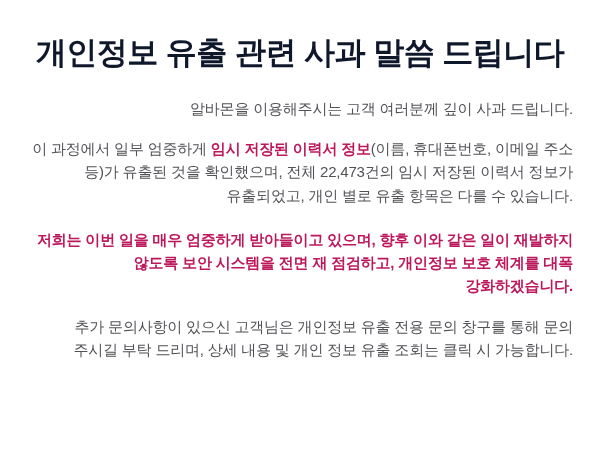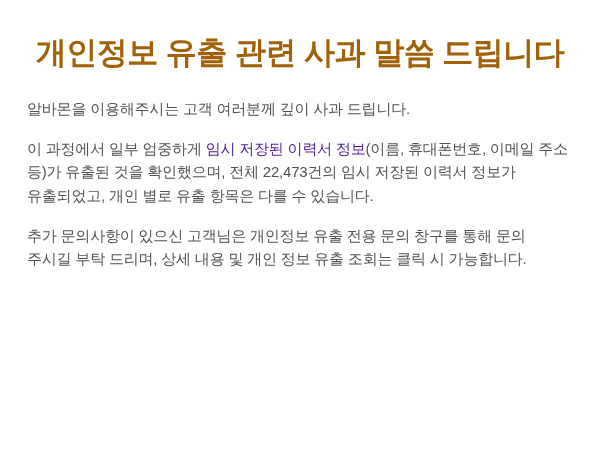--- a/index.html
+++ b/index.html
@@ -21,50 +21,52 @@
     padding: 34px 27px 20px 27px;
     background: #ffffff;
   }
   .page-title {
     margin: 0 0 24px 0;
     font-size: 31px;
     line-height: 1.25;
     font-weight: 800;
     letter-spacing: -0.5px;
     text-align: center;
-    color: #a16207;
+    color: #0f172a;
     white-space: nowrap;
   }
   .para {
     margin: 0 0 17px 0;
     font-size: 15px;
     line-height: 1.55;
     letter-spacing: -0.2px;
     color: #515156;
     word-break: keep-all;
+    text-align: right;
   }
   .para.last {
     margin-bottom: 0;
   }
   .para strong,
   .para.bold {
-    font-weight: 400;
-    color: #4c1d95;
+    font-weight: 700;
+    color: #be185d;
     margin-top: 21px;
   }
 </style>
 </head>
 <body>
 
 <div class="page">
 
   <h1 class="page-title">개인정보 유출 관련 사과 말씀 드립니다</h1>
 
   <p class="para">알바몬을 이용해주시는 고객 여러분께 깊이 사과 드립니다.</p>
 
 
   <p class="para"><span>이 과정에서 일부 엄중하게 </span><strong>임시 저장된 이력서 정보</strong><span>(이름, 휴대폰번호, 이메일 주소 등)가 유출된 것을 확인했으며, 전체 22,473건의 임시 저장된 이력서 정보가 유출되었고, 개인 별로 유출 항목은 다를 수 있습니다.</span></p>
 
 
+  <p class="para bold">저희는 이번 일을 매우 엄중하게 받아들이고 있으며, 향후 이와 같은 일이 재발하지 않도록 보안 시스템을 전면 재 점검하고, 개인정보 보호 체계를 대폭 강화하겠습니다.</p>
 
   <p class="para last">추가 문의사항이 있으신 고객님은 개인정보 유출 전용 문의 창구를 통해 문의 주시길 부탁 드리며, 상세 내용 및 개인 정보 유출 조회는 클릭 시 가능합니다.</p>
 
 </div>
 
 </body></html>

